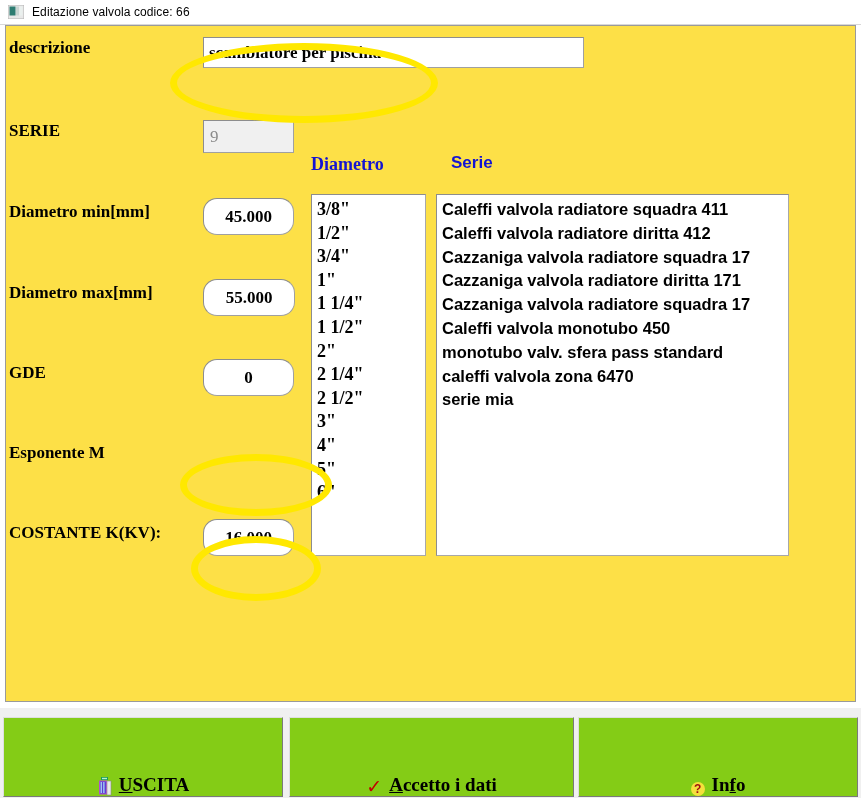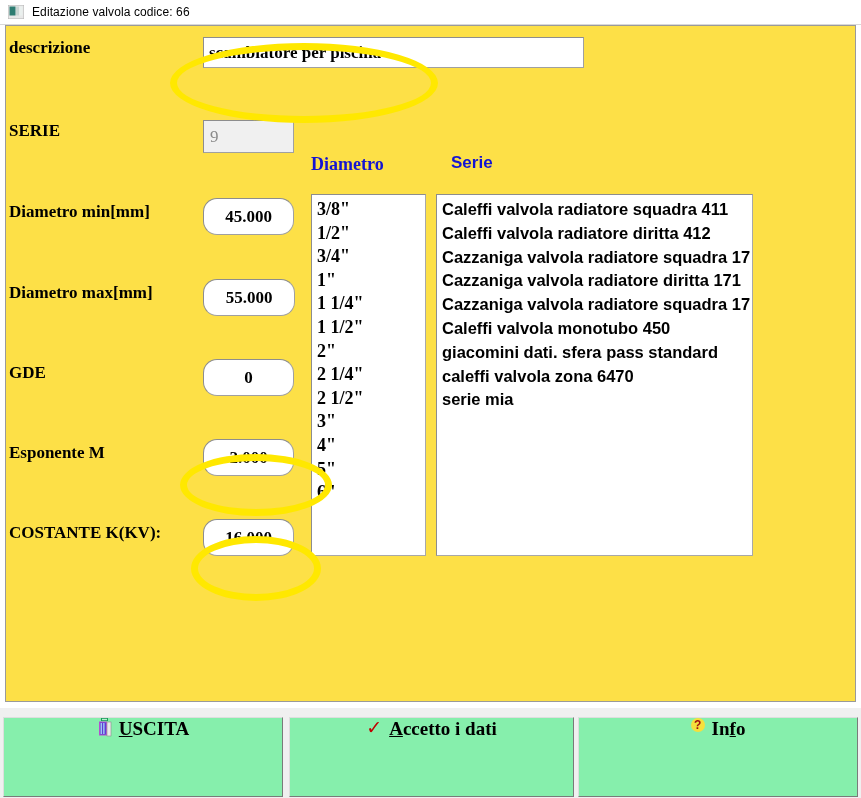--- a/index.html
+++ b/index.html
@@ -120,21 +120,21 @@
     border-top-color: #8d8d8d;
     border-left-color: #8d8d8d;
     overflow: hidden;
   }
   #lb-diametro {
     left: 305px; top: 168px;
     width: 115px; height: 362px;
   }
   #lb-serie {
     left: 430px; top: 168px;
-    width: 317px; height: 362px;
+    width: 353px; height: 362px;
   }
   #lb-diametro .row {
     font-family: "Liberation Serif", serif;
     font-weight: bold;
     font-size: 18px;
     line-height: 23.6px;
     color: #000000;
     padding-left: 5px;
     white-space: nowrap;
   }
@@ -155,26 +155,26 @@
     left: 0; top: 707px;
     width: 861px; height: 91px;
     background: #f0f0f0;
     border-top: 1px solid #ffffff;
   }
   .btn {
     position: absolute;
     top: 9px;
     height: 80px;
     box-sizing: border-box;
-    background: #86efac;
+    background: #84cc16;
     border: 1px solid #dedede;
     border-right-color: #7a7a7a;
     border-bottom-color: #7a7a7a;
     display: flex;
-    align-items: flex-start;
+    align-items: flex-end;
     justify-content: center;
     gap: 7px;
     font-family: "Liberation Serif", serif;
     font-weight: bold;
     font-size: 19px;
     color: #000000;
     cursor: default;
   }
   #btn-uscita  { left: 3px;   width: 280px; }
   #btn-accetto { left = 0; left: 289px; width: 285px; }
@@ -242,21 +242,20 @@
   <div class="lbl" style="left:3px; top:257px;">Diametro max[mm]</div>
   <div class="lbl" style="left:3px; top:337px;">GDE</div>
   <div class="lbl" style="left:3px; top:417px;">Esponente M</div>
   <div class="lbl" style="left:3px; top:497px;">COSTANTE K(KV):</div>
 
   <div id="f-descrizione" class="field" title="">scambiatore per piscina</div>
   <div id="f-serie" class="field disabled">9</div>
   <div id="f-dmin" class="field num">45.000</div>
   <div id="f-dmax" class="field num">55.000</div>
   <div id="f-gde" class="field num">0</div>
-  <div id="f-expm" class="field num">2.000</div>
   <div id="f-kkv" class="field num">16.000</div>
 
   <div id="hdr-diametro" class="list-header">Diametro</div>
   <div id="hdr-serie" class="list-header">Serie</div>
 
   <div id="lb-diametro" class="listbox">
     <div class="inner">
         <div class="row">3/8"</div>
         <div class="row">1/2"</div>
         <div class="row">3/4"</div>
@@ -274,21 +273,21 @@
   </div>
 
   <div id="lb-serie" class="listbox">
     <div class="inner">
         <div class="row">Caleffi valvola radiatore squadra 411</div>
         <div class="row">Caleffi valvola radiatore diritta 412</div>
         <div class="row">Cazzaniga valvola radiatore squadra 17</div>
         <div class="row">Cazzaniga valvola radiatore diritta 171</div>
         <div class="row">Cazzaniga valvola radiatore squadra 17</div>
         <div class="row">Caleffi valvola monotubo 450</div>
-        <div class="row">giacomini dati. sfera  pass standard</div>
+        <div class="row">monotubo valv. sfera  pass standard</div>
         <div class="row">caleffi valvola zona 6470</div>
         <div class="row">serie mia</div>
       </div>
   </div>
 
   <div id="el-descrizione" class="ellipse"></div>
   <div id="el-expm" class="ellipse"></div>
   <div id="el-kkv" class="ellipse"></div>
 </div>
 

